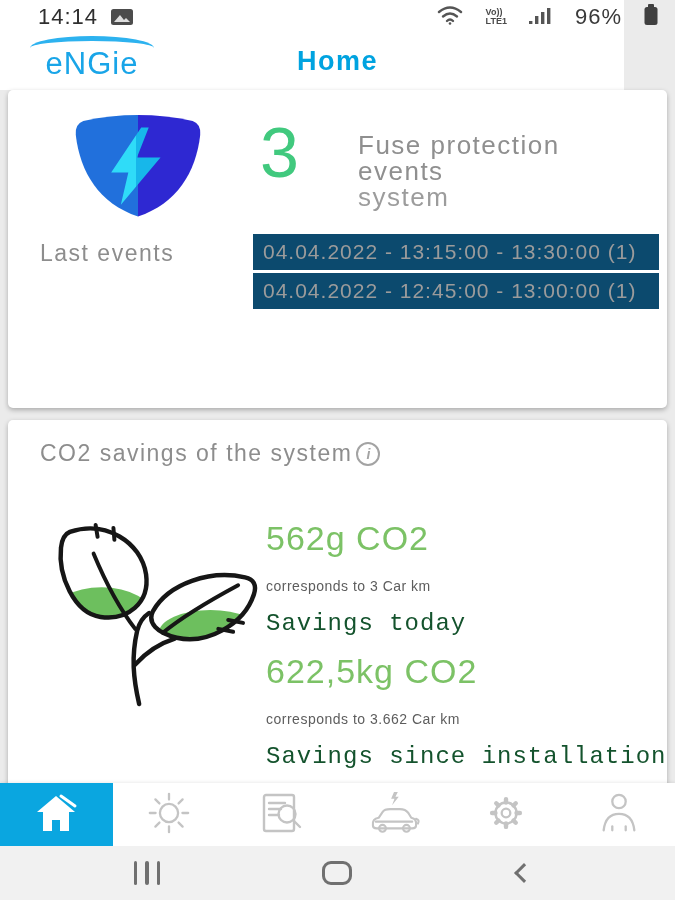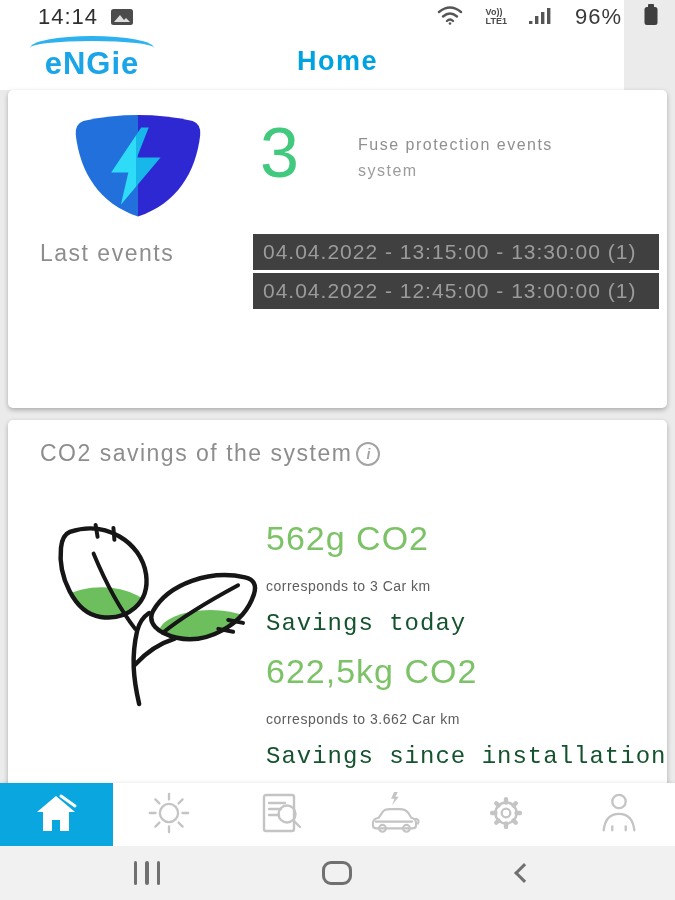--- a/index.html
+++ b/index.html
@@ -13,35 +13,35 @@
   .topchrome { position:absolute; left:0; top:0; width:624px; height:90px; background:#ffffff;padding-left:24px; }
   .statusbar { position:absolute; left:0; top:0; width:675px; height:34px; display:flex; align-items:center; }
   .sb-time { font-size:22px; color:#2f2f2f; margin-left:38px; letter-spacing:1px; }
   .sb-pic { margin-left:12px; display:flex; }
   .sb-right { margin-left:auto; margin-right:16px; display:flex; align-items:center; gap:21px; }
   .volte { font-size:9px; line-height:9px; color:#4a4a4a; text-align:left; font-weight:700; }
   .sb-batt-text { font-size:22px; color:#3a3a3a; letter-spacing:1px; }
   .appheader { position:absolute; left:0; top:34px; width:675px; height:56px; }
   .logo { position:absolute; left:22px; top:2px; width:140px; text-align:center; }
   .logo-arc { width:124px; height:12px; margin:0 auto 0 auto; border-top:5px solid #2db2ef; border-radius:50% 50% 0 0 / 100% 100% 0 0; }
-  .logo-text { font-size:31px; font-weight:700; color:#19a5e8; letter-spacing:1px; line-height:32px; }
+  .logo-text { font-size:31px; font-weight:400; color:#19a5e8; letter-spacing:1px; line-height:32px; }
   .page-title { position:absolute; left:0; right:0; top:12px; text-align:center; font-size:27px; font-weight:700; color:#00a3e0; letter-spacing:1.5px; }
   
   .card { position:absolute; left:8px; width:659px; background:#ffffff; border-radius:5px; box-shadow:0 2px 5px rgba(0,0,0,0.28); }
   .card1 { top:90px; height:318px; }
   .card2 { top:420px; height:372px; border-bottom-left-radius:0; border-bottom-right-radius:0; }
   
   .shield { position:absolute; left:60px; top:16px; }
   .fuse-count { position:absolute; left:252px; top:26px; font-size:70px; line-height:74px; color:#41c97e; font-weight:400; }
-  .fuse-caption { position:absolute; left:350px; top:42px; width:240px; font-size:16px; line-height:26px; color:#8f8f8f; letter-spacing:1.5px; }
+  .fuse-caption { position:absolute; left:350px; top:42px; width:240px; font-size:26px; line-height:26px; color:#8f8f8f; letter-spacing:1.5px; }
   .fuse-caption-sub { color:#9c9c9c; }
   .last-events-label { position:absolute; left:32px; top:150px; font-size:23px; color:#8d8d8d; letter-spacing:1.5px; }
   .events-list { position:absolute; left:245px; top:144px; width:406px; }
   .event-row { font-size:21px; line-height:26px; letter-spacing:1px; color:#9b9b9b; padding:5px 10px; margin-bottom:3px; width:100%; }
-  .event-row.alt { background:#404040; }
+  .event-row.alt { background:#0c4a6e; }
   
   .co2-title-row { position:absolute; left:32px; top:20px; display:flex; align-items:center; gap:4px; }
   .co2-title { font-size:23px; color:#8d8d8d; letter-spacing:1.5px; }
   .info-badge { width:24px; height:24px; border:2px solid #a3a3a3; border-radius:50%; color:#a3a3a3; font-size:14px; font-weight:700; display:flex; align-items:center; justify-content:center; font-style:italic; }
   .leaf-art { position:absolute; left:36px; top:100px; }
   .co2-col { position:absolute; left:258px; top:98px; width:300px; }
   .co2-value { font-size:34px; line-height:40px; color:#7cc266; letter-spacing:1px; margin-bottom:14px; }
   .co2-equiv { font-size:14px; line-height:28px; color:#5d5d5d; letter-spacing:0.5px; margin-bottom:10px; }
   .co2-label { font-size:24px; color:#14532d; letter-spacing:1px; margin-bottom:14px; white-space:nowrap;font-family:Liberation Mono, monospace; }
   

